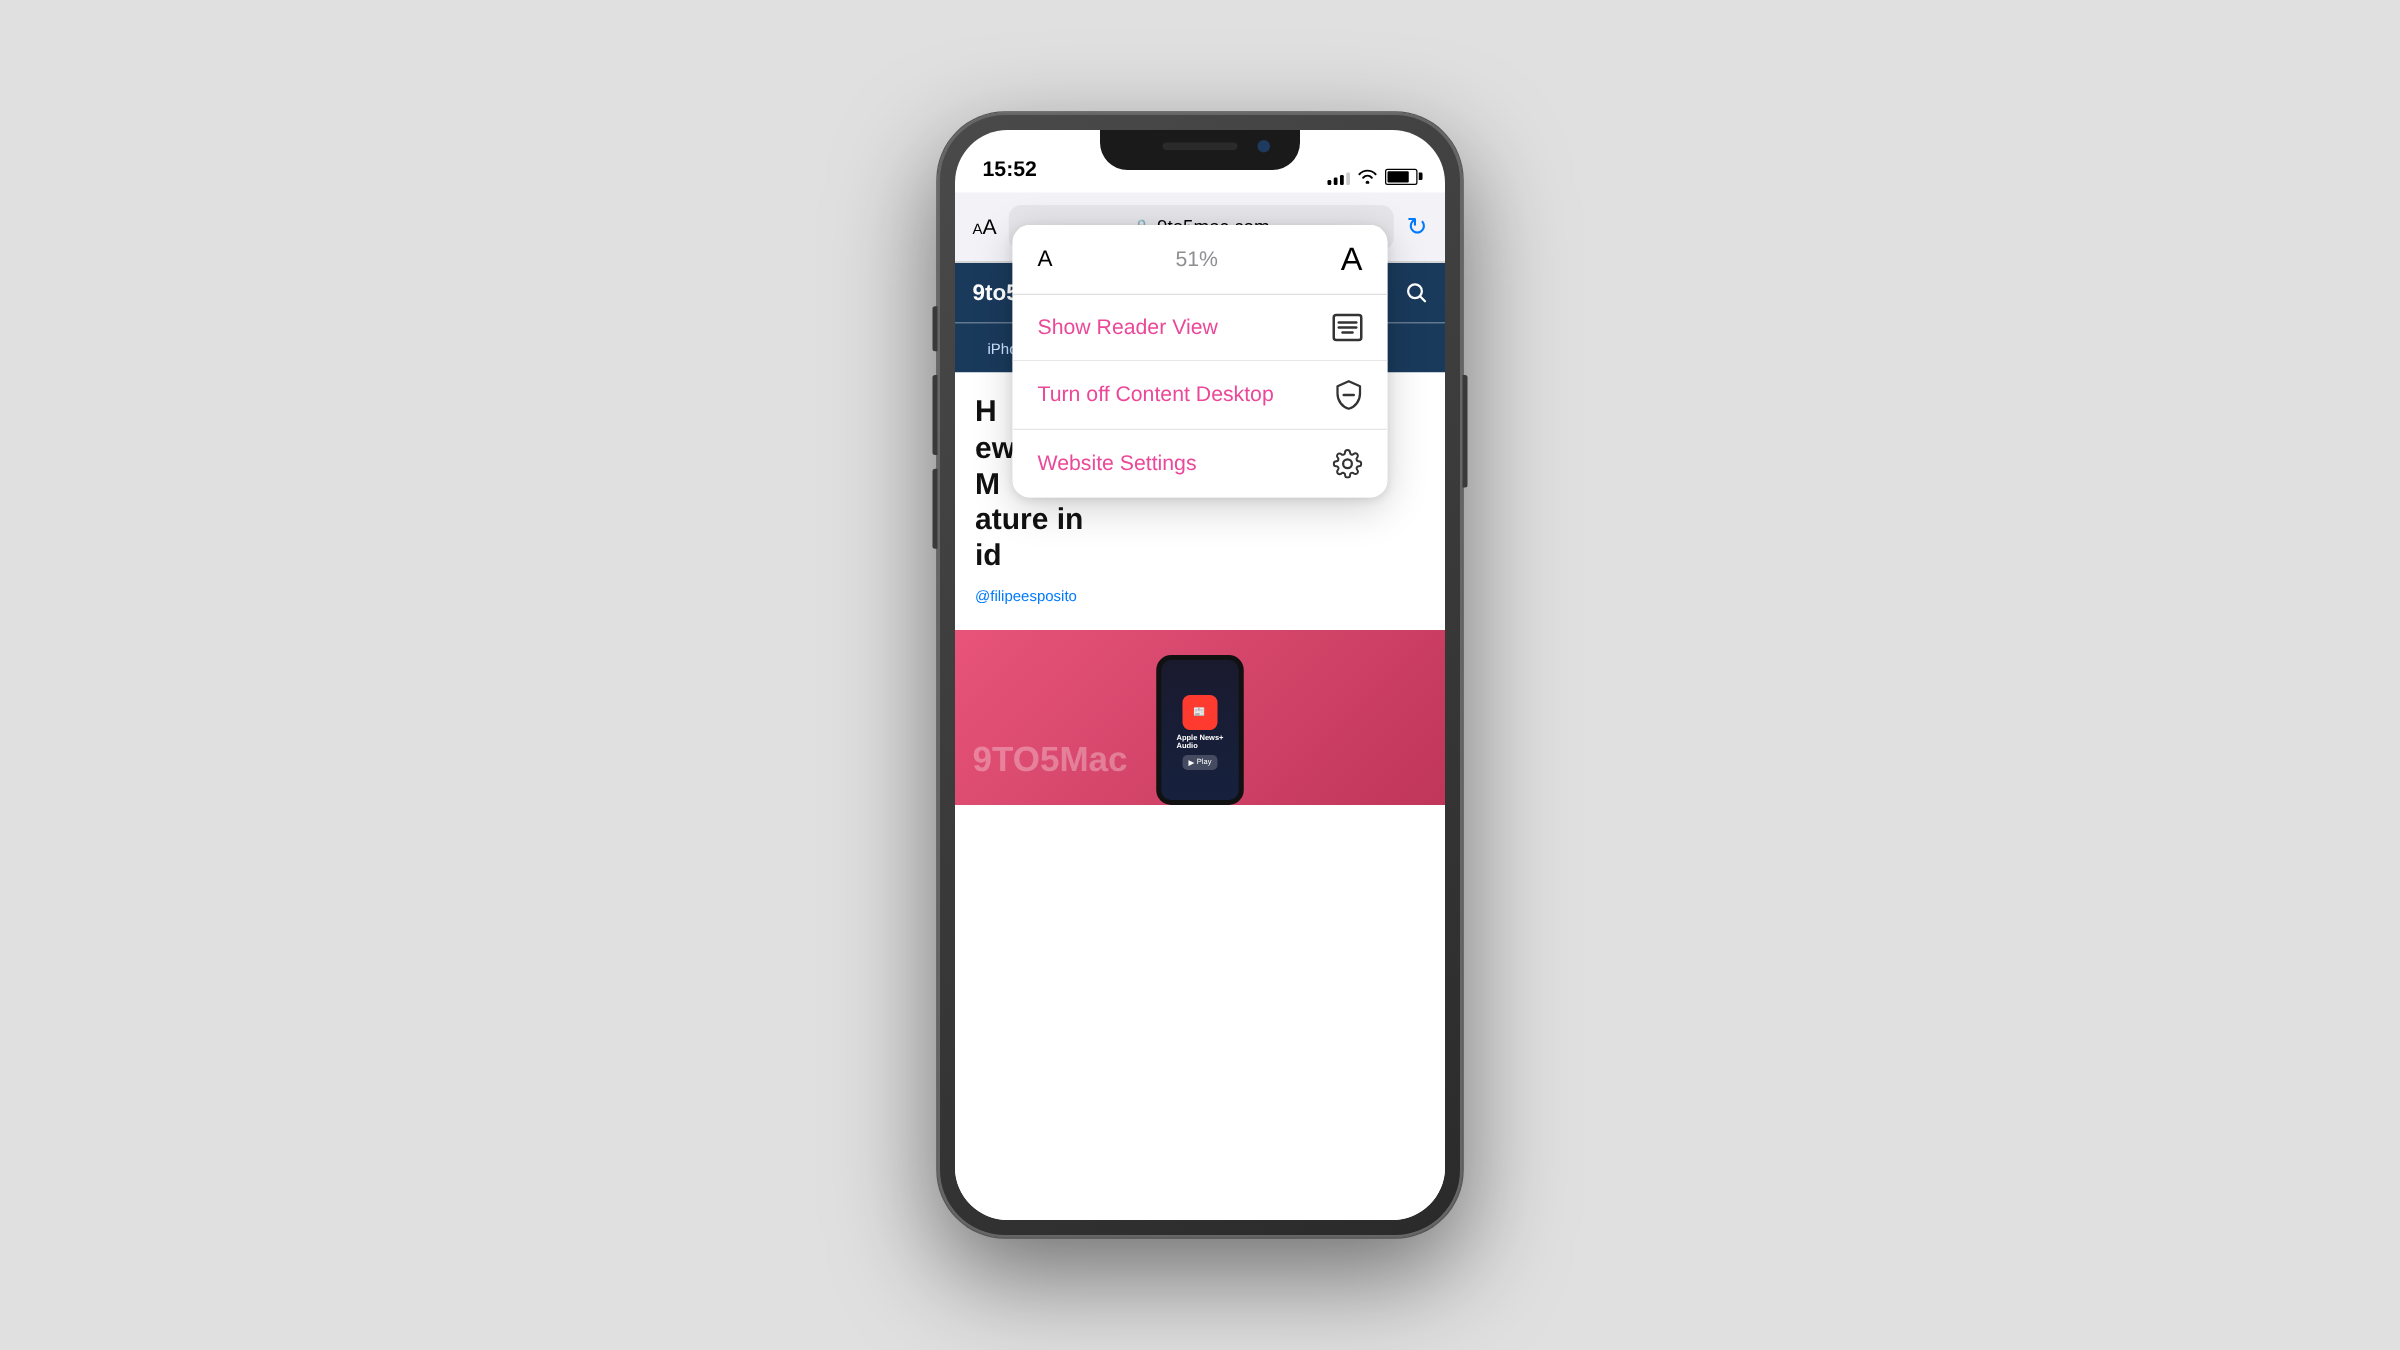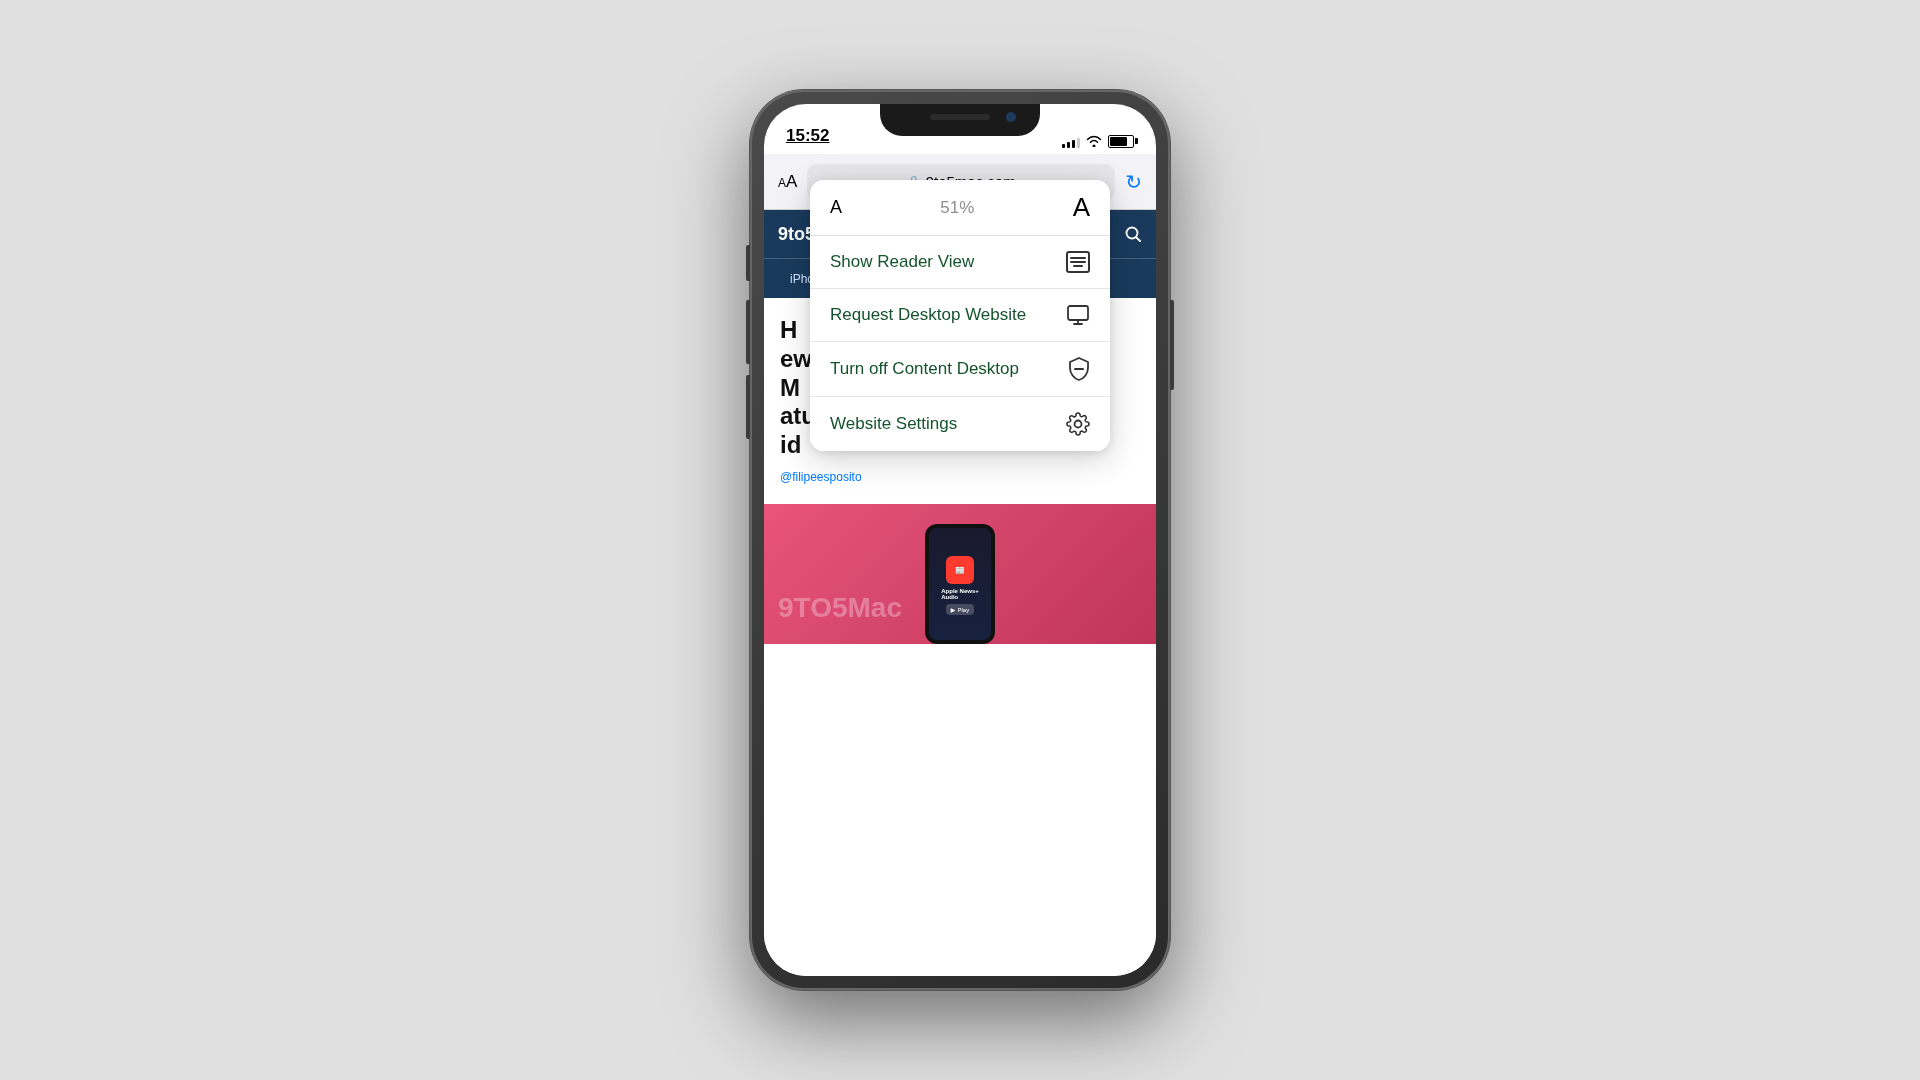--- a/index.html
+++ b/index.html
@@ -126,21 +126,20 @@
       align-items: flex-end;
       padding: 0 22px 6px;
       justify-content: space-between;
       z-index: 5;
     }
     .status-time {
       font-size: 17px;
       font-weight: 600;
       color: #000;
       padding-bottom: 2px;
-      text-decoration: underline;
     }
     .status-icons {
       display: flex;
       align-items: center;
       gap: 6px;
     }
     .signal-bars {
       display: flex;
       align-items: flex-end;
       gap: 2px;
@@ -417,21 +416,21 @@
       justify-content: space-between;
       padding: 15px 20px;
       border-bottom: 0.5px solid #e5e5ea;
       background: #fff;
     }
     .menu-item:last-child {
       border-bottom: none;
     }
     .menu-item-label {
       font-size: 17px;
-      color: #14532d;
+      color: #ec4899;
       font-weight: 400;
     }
 
     
     .reader-icon-box {
       width: 24px;
       height: 22px;
       border: 2px solid #333;
       border-radius: 3px;
       display: flex;
@@ -575,28 +574,20 @@
       <div class="menu-item">
         <span class="menu-item-label">Show Reader View</span>
         <div class="reader-icon-box">
           <div class="reader-line"></div>
           <div class="reader-line"></div>
           <div class="reader-line reader-line-short"></div>
         </div>
       </div>
 
 
-      <div class="menu-item">
-        <span class="menu-item-label">Request Desktop Website</span>
-        <svg width="24" height="22" viewBox="0 0 24 22">
-          <rect x="2" y="2" width="20" height="14" rx="2" ry="2" fill="none" stroke="#333" stroke-width="1.8"></rect>
-          <line x1="8" y1="20" x2="16" y2="20" stroke="#333" stroke-width="1.8" stroke-linecap="round"></line>
-          <line x1="12" y1="16" x2="12" y2="20" stroke="#333" stroke-width="1.8" stroke-linecap="round"></line>
-        </svg>
-      </div>
 
       <div class="menu-item">
         <span class="menu-item-label">Turn off Content Desktop</span>
         <svg width="22" height="24" viewBox="0 0 22 24">
           <path d="M11 1L2 5v6c0 5.5 3.8 10.7 9 12 5.2-1.3 9-6.5 9-12V5L11 1z" fill="none" stroke="#333" stroke-width="1.8" stroke-linejoin="round"></path>
           <line x1="7" y1="12" x2="15" y2="12" stroke="#333" stroke-width="2" stroke-linecap="round"></line>
         </svg>
       </div>
 
       <div class="menu-item">

